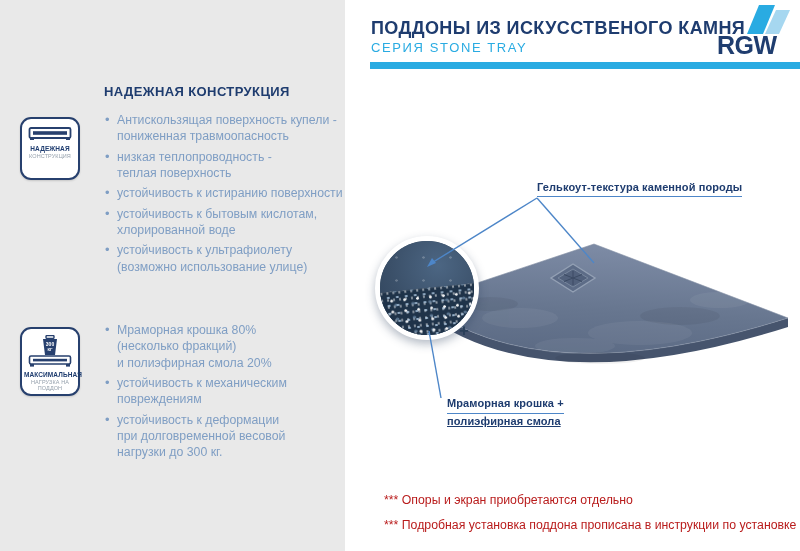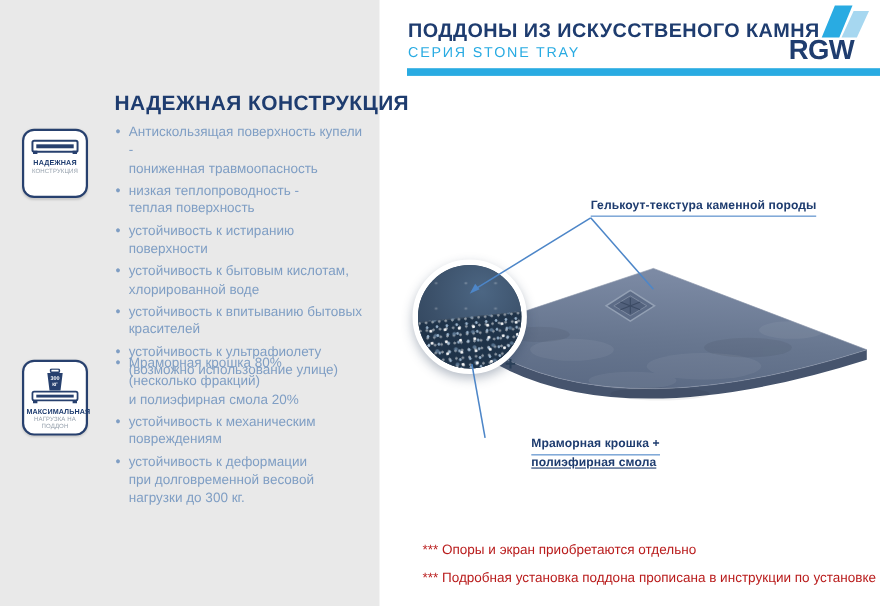--- a/index.html
+++ b/index.html
@@ -7,27 +7,27 @@
     width:800px;height:551px;position:relative;overflow:hidden;
     background:#ffffff;font-family:"Liberation Sans",sans-serif;
     -webkit-font-smoothing:antialiased;
   }
   .abs{position:absolute;}
 
   
   .left-panel{left:0;top:0;width:345px;height:551px;background:#e9e9e9;}
 
   .section-heading{
-    left:104px;top:84px;font-size:19px;font-weight:bold;color:#1e3c6f;letter-spacing:.4px;
+    left:104px;top:84px;font-size:13px;font-weight:bold;color:#1e3c6f;letter-spacing:.4px;
   }
   ul.features{left:104px;width:242px;margin:0;padding:0;list-style:none;}
   ul.features.g1{top:112px;}
   ul.features.g2{top:322px;}
   ul.features li{
-    position:relative;padding-left:13px;margin:0 16px 4px 0;
+    position:relative;padding-left:13px;margin:0 0 4px 0;
     font-size:12.3px;line-height:1.33;color:#7f9ec4;white-space:pre-line;
   }
   ul.features li::before{
     content:"\2022";position:absolute;left:1px;top:-1px;color:#7f9ec4;font-size:13px;
   }
 
   
   .badge{
     left:20px;width:60px;box-sizing:border-box;background:#ffffff;
     border:2.5px solid #27406e;border-radius:11px;text-align:center;
@@ -71,21 +71,21 @@
     background-position:2px 3px, 5px 1px, 0 6px, 3px 4px;
     border-top:1px solid rgba(255,255,255,.12);
   }
   .plus-sign{left:459px;top:321px;font-size:17px;font-weight:bold;color:#2a3f58;}
 
   .leaders{left:0;top:0;width:800px;height:551px;pointer-events:none;}
 
   .callout{font-weight:bold;color:#1e3c6f;font-size:11px;letter-spacing:.1px;white-space:nowrap;text-decoration:underline;}
   .callout .ul{display:inline-block;border-bottom:1.5px solid #4d86c8;padding-bottom:3px;}
   .co-top{left:537px;top:181px;}
-  .co-bottom{left:447px;top:396px;line-height:1.3;margin-left:36px;}
+  .co-bottom{left:447px;top:396px;line-height:1.3;}
 
   
   .footnote{left:384px;font-size:12.3px;color:#b91c1c;white-space:nowrap;}
   .fn1{top:493px;}
   .fn2{top:518px;}
 </style>
 </head>
 <body>
 
 <div class="abs left-panel"></div>
@@ -119,22 +119,20 @@
 <div class="abs section-heading">НАДЕЖНАЯ КОНСТРУКЦИЯ</div>
 
 <ul class="abs features g1">
   <li>Антискользящая поверхность купели -
 пониженная травмоопасность</li>
   <li>низкая теплопроводность -
 теплая поверхность</li>
   <li>устойчивость к истиранию поверхности</li>
   <li>устойчивость к бытовым кислотам,
 хлорированной воде</li>
-  <li>устойчивость к впитыванию бытовых
-красителей</li>
   <li>устойчивость к ультрафиолету
 (возможно использование улице)</li>
 </ul>
 
 <ul class="abs features g2">
   <li>Мраморная крошка 80%
 (несколько фракций)
 и полиэфирная смола 20%</li>
   <li>устойчивость к механическим
 повреждениям</li>

